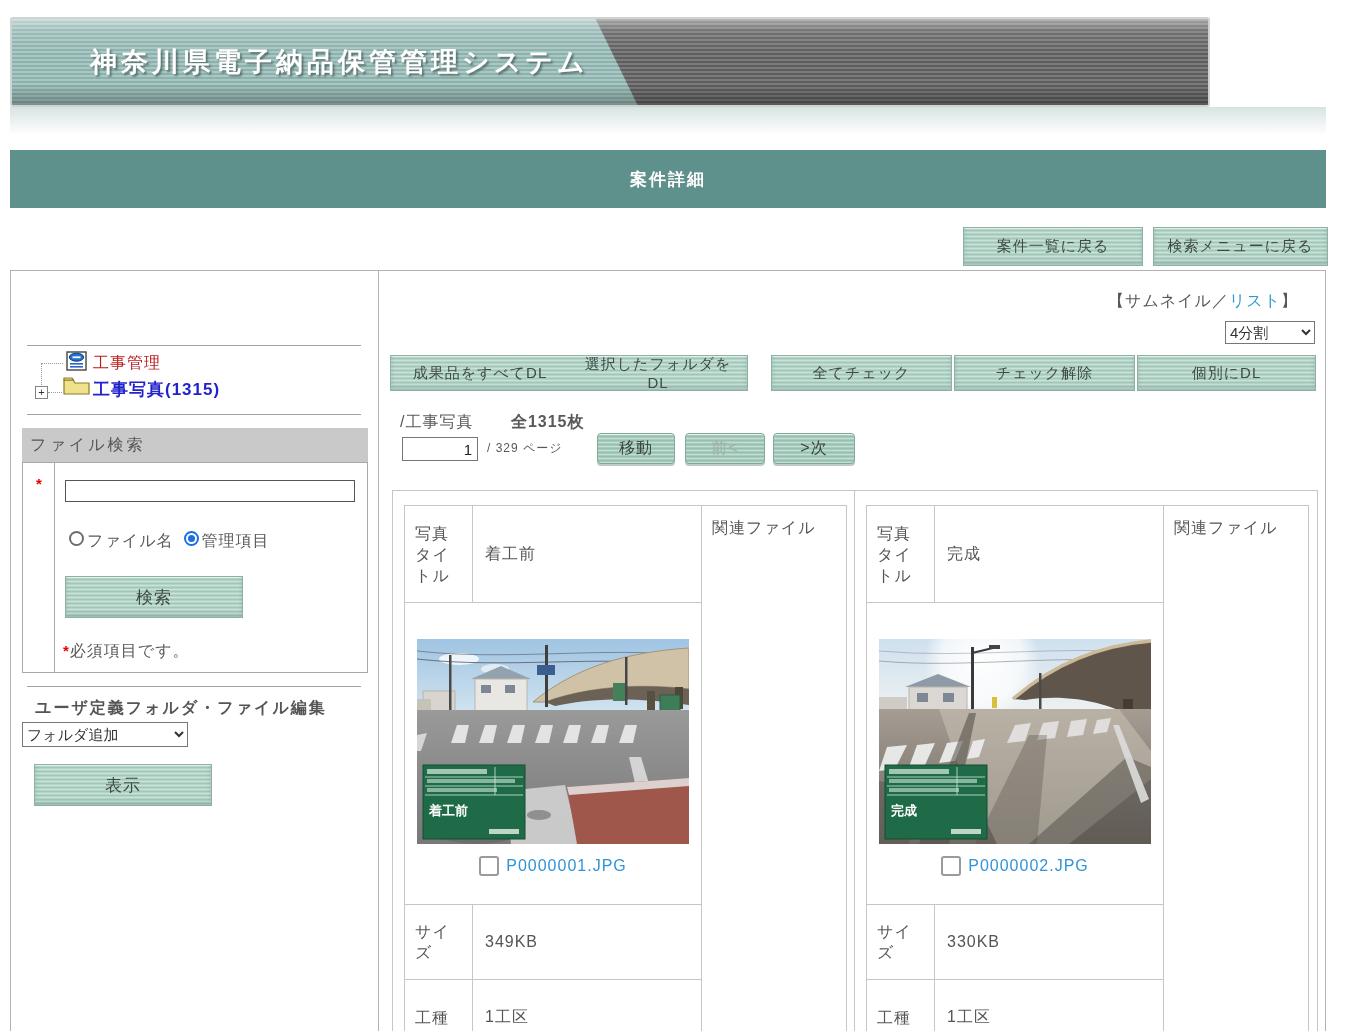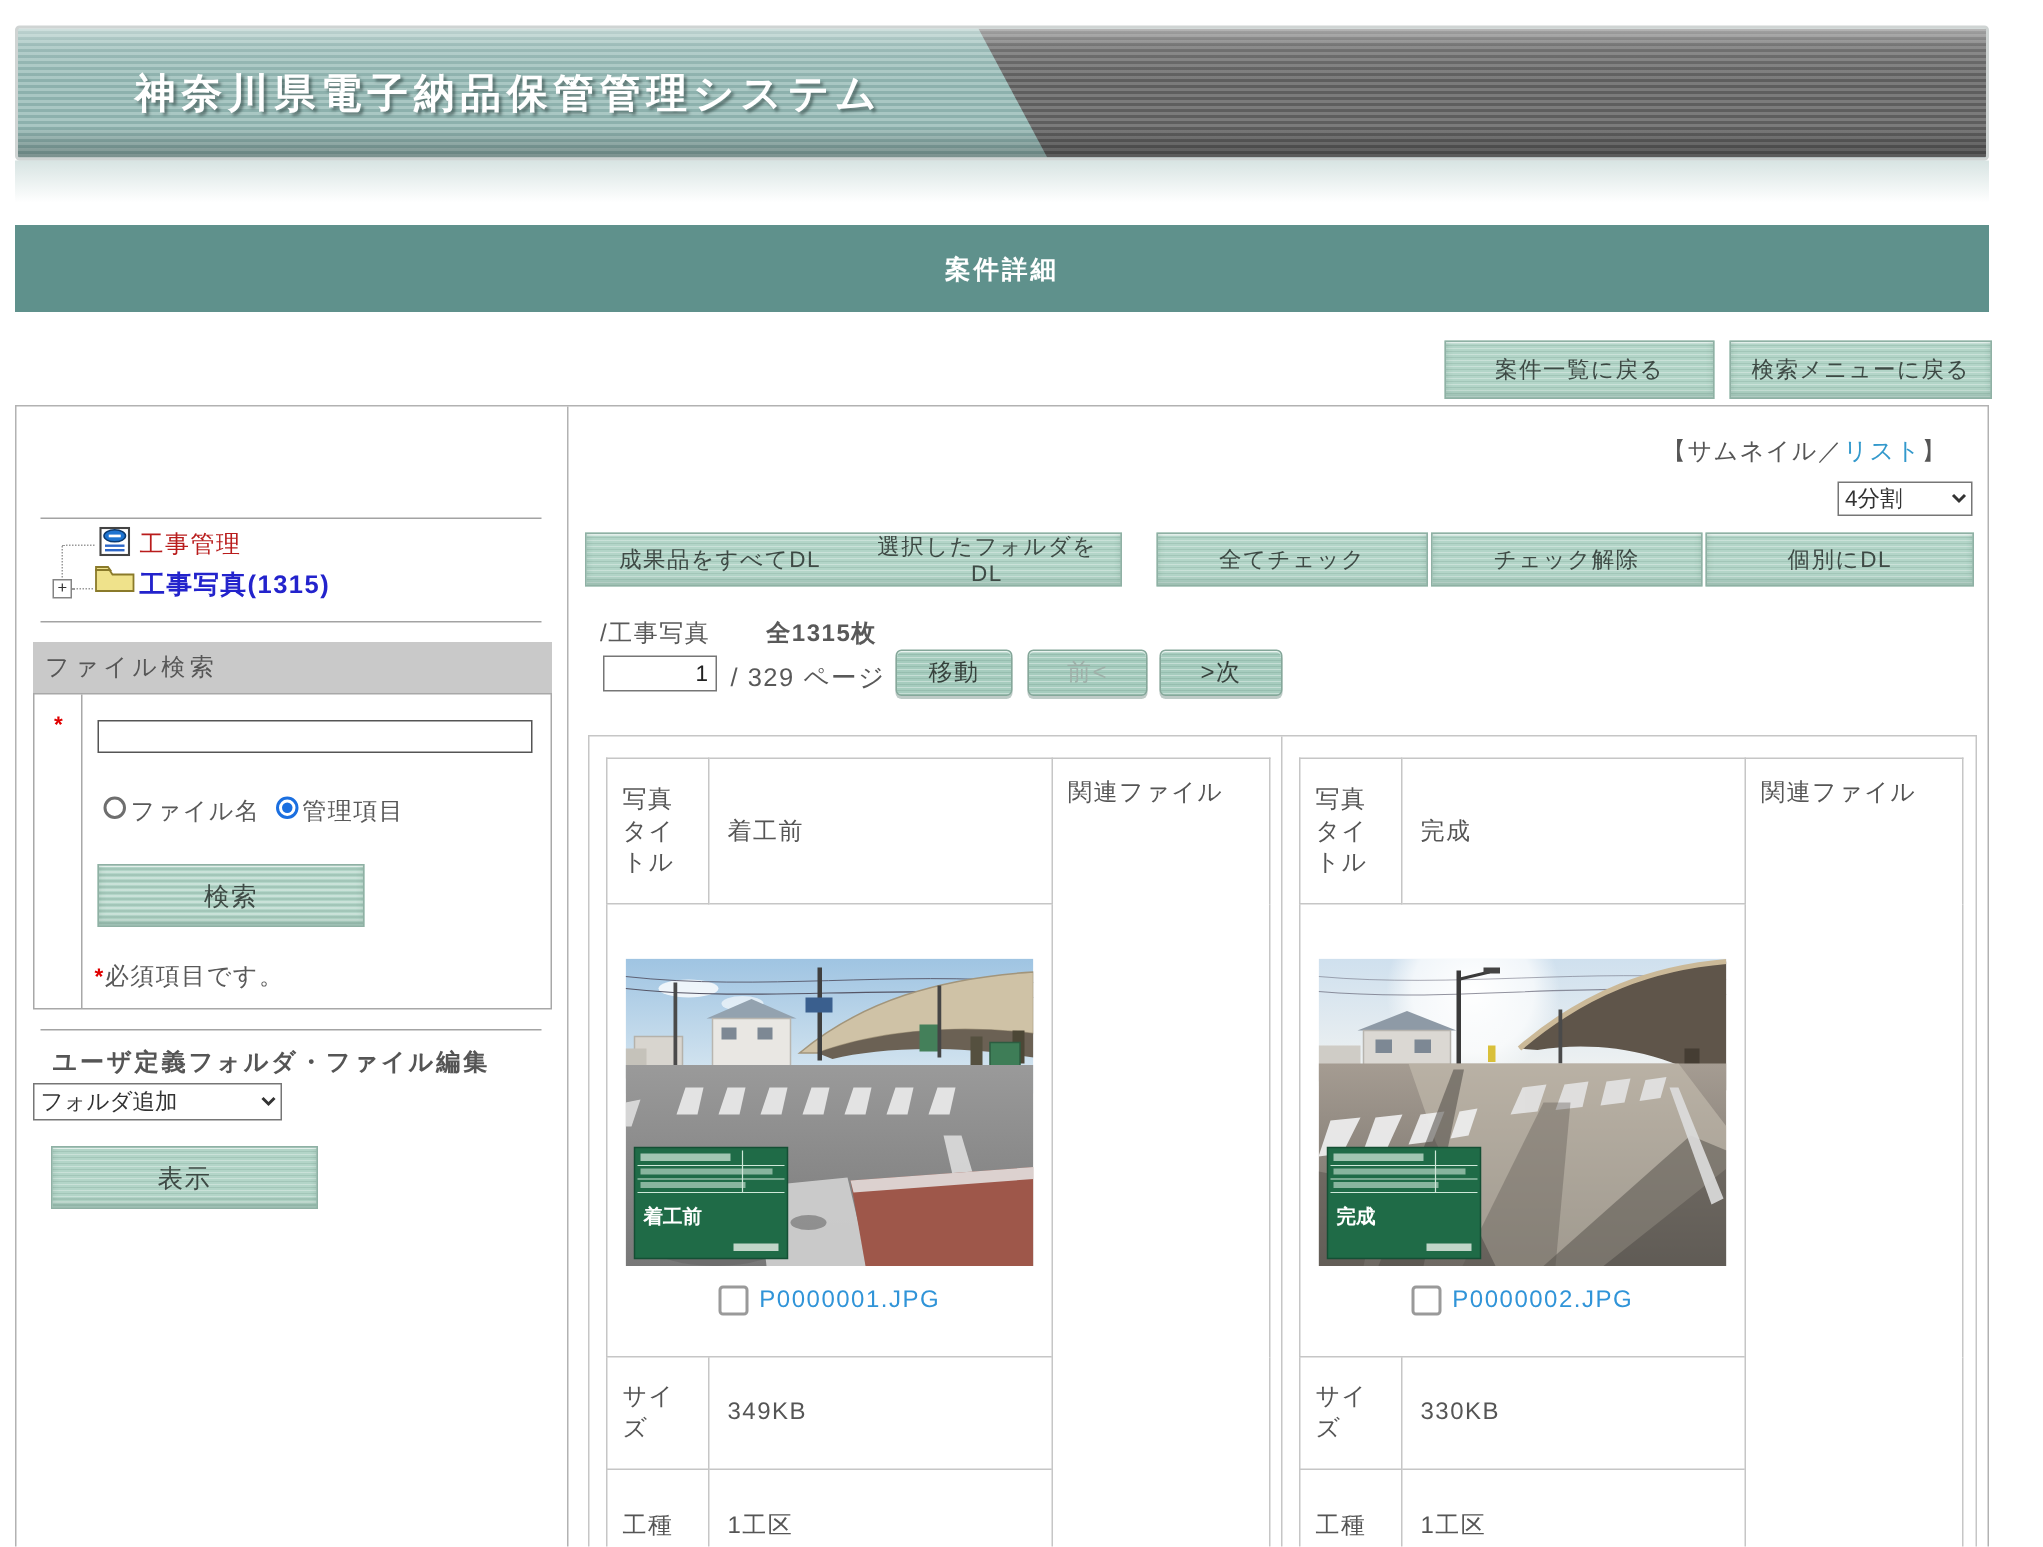--- a/index.html
+++ b/index.html
@@ -5,21 +5,21 @@
   html,body{margin:0;padding:0;}
   body{
     width:1362px;height:1031px;overflow:hidden;background:#fff;
     font-family:"Liberation Sans","DejaVu Sans",sans-serif;
     -webkit-font-smoothing:antialiased;
   }
   #app{position:relative;width:1362px;height:1031px;background:#fff;}
 
   
   .banner{
-    position:absolute;left:10px;top:17px;width:1316px;height:90px;
+    position:absolute;left:10px;top:17px;width:1200px;height:90px;
     background:repeating-linear-gradient(180deg,#a9c7c3 0 2px,#8db1ad 2px 4px);
     border:2px solid #cfd4d3;border-radius:3px;box-sizing:border-box;overflow:hidden;
   }
   .banner-dark{
     position:absolute;inset:0;
     background:repeating-linear-gradient(180deg,#7b7b7b 0 2px,#5e5e5e 2px 4px);
     clip-path:polygon(48.8% 0,100% 0,100% 100%,52.3% 100%);
   }
   .banner-gloss{
     position:absolute;inset:0;pointer-events:none;
@@ -130,21 +130,21 @@
     box-shadow:inset 0 -3px 4px rgba(70,105,92,.22), inset 0 1px 0 rgba(255,255,255,.5);
   }
   .combo-dl .half{background:none;box-shadow:none;}
 
   .pathrow{position:absolute;left:20px;top:141px;font-size:16px;color:#595959;letter-spacing:1px;}
   .pathrow .total{margin-left:32px;font-weight:bold;}
   .page-input{
     position:absolute;left:22px;top:166px;width:76px;height:24px;border:1px solid #767676;
     box-sizing:border-box;font-size:15px;text-align:right;padding-right:5px;color:#222;
   }
-  .page-of{position:absolute;left:107px;top:169px;font-size:17px;color:#595959;letter-spacing:1px;}
+  .page-of{position:absolute;left:107px;top:169px;font-size:12px;color:#595959;letter-spacing:1px;}
 
   
   .cards{
     position:absolute;left:12px;top:219px;width:926px;height:620px;
     border:1px solid #c6c6c6;box-sizing:border-box;display:flex;background:#fff;
   }
   .card-half{width:463px;box-sizing:border-box;padding:14px 0 0 11px;}
   .card-half.first{border-right:1px solid #c6c6c6;}
   table.photo-tbl{border-collapse:collapse;table-layout:fixed;width:442px;}
   table.photo-tbl td{border:1px solid #c6c6c6;font-size:16px;color:#555;box-sizing:border-box;}

